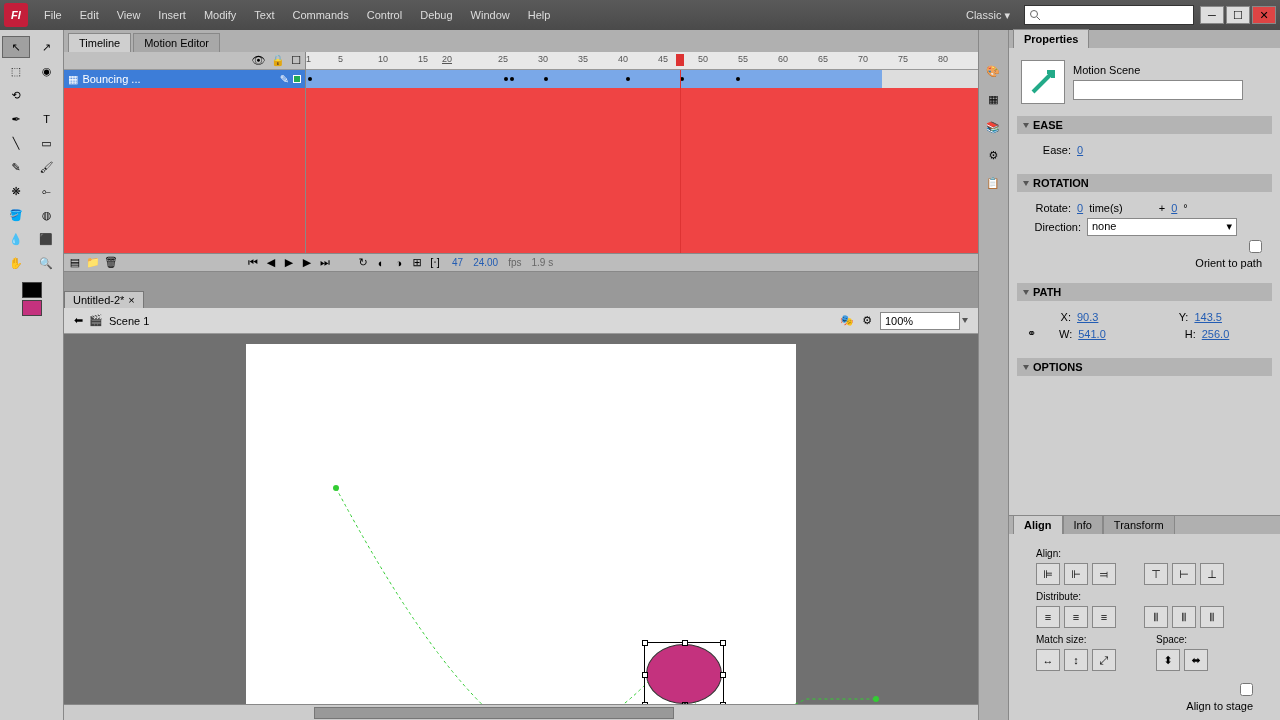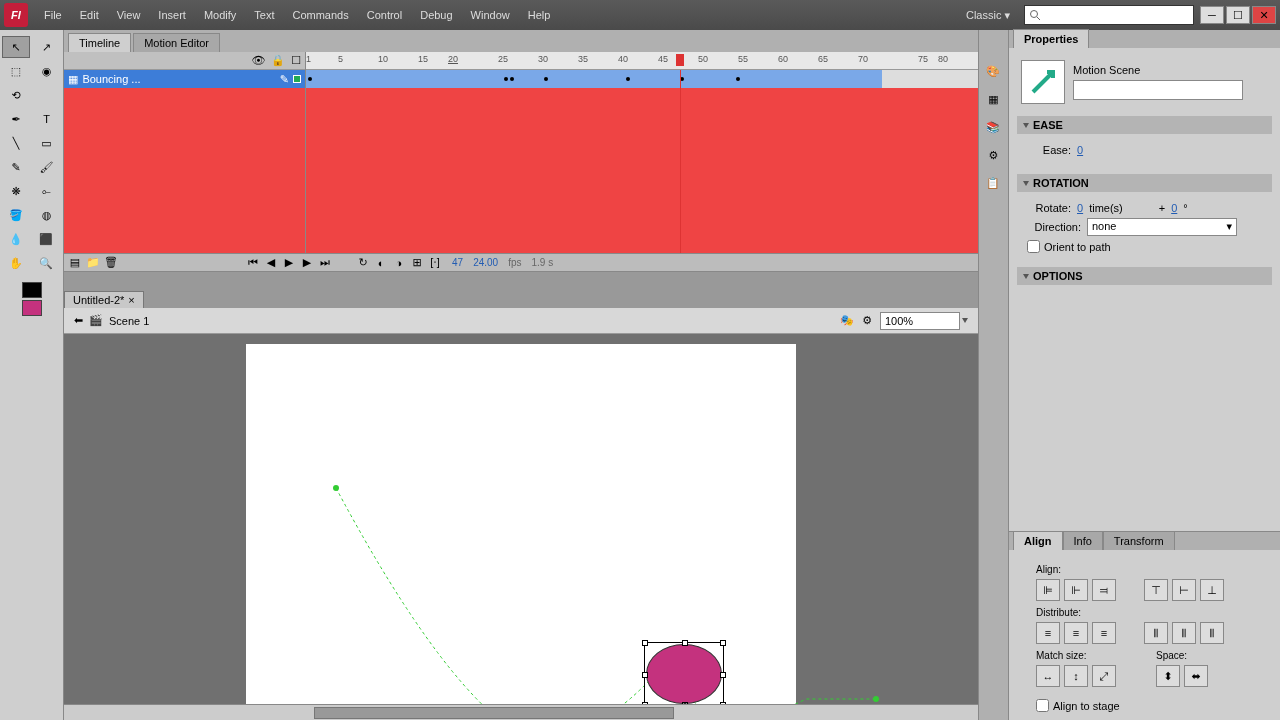--- a/index.html
+++ b/index.html
@@ -73,21 +73,21 @@
 .prop-header { display: flex; align-items: center; gap: 8px; padding: 4px; }
 .prop-icon { width: 44px; height: 44px; background: white; border: 1px solid #888; display: flex; align-items: center; justify-content: center; }
 .prop-name-input { width: 170px; height: 20px; border: 1px solid #888; background: white; }
 .section { margin-top: 8px; }
 .section-head { background: #b4b4b4; padding: 3px 6px; font-weight: bold; font-size: 10px; display: flex; align-items: center; gap: 4px; cursor: pointer; }
 .section-body { padding: 6px 10px; }
 .prop-row { display: flex; align-items: center; gap: 6px; margin: 4px 0; }
 .prop-label { width: 44px; text-align: right; }
 .prop-val { color: #225cb3; text-decoration: underline; cursor: pointer; }
 .prop-select { width: 150px; height: 18px; border: 1px solid #888; background: white; padding: 1px 4px; }
-.chk { display: flex; align-items: flex-end; gap: 4px; }
+.chk { display: flex; align-items: flex-end; gap: 4px; flex-direction: column; }
 
 .align-panel { border-top: 1px solid #888; }
 .align-body { padding: 8px 27px; }
 .align-label { font-size: 10px; margin: 6px 0 4px; }
 .align-btns { display: flex; gap: 4px; }
 .align-btn { width: 24px; height: 22px; border: 1px solid #888; background: #ddd; display: flex; align-items: center; justify-content: center; cursor: pointer; }
 .align-gap { width: 20px; }
 .triangle-down { width: 0; height: 0; border-left: 3px solid transparent; border-right: 3px solid transparent; border-top: 5px solid #555; display: inline-block; }
 </style>
 </head>
@@ -173,32 +173,32 @@
             <span>✎</span>
             <span style="width:8px;height:8px;background:#2a5;border:1px solid #fff"></span>
           </div>
         </div>
         <div class="frames-area">
           <div class="ruler" id="ruler">
               <div class="ruler-tick" style="left: 0px;">1</div>
               <div class="ruler-tick" style="left: 32px;">5</div>
               <div class="ruler-tick" style="left: 72px;">10</div>
               <div class="ruler-tick" style="left: 112px;">15</div>
-              <div class="ruler-tick" style="left: 142px; text-decoration: underline;">20</div>
+              <div class="ruler-tick" style="left: 136px; text-decoration: underline;">20</div>
               <div class="ruler-tick" style="left: 192px;">25</div>
               <div class="ruler-tick" style="left: 232px;">30</div>
               <div class="ruler-tick" style="left: 272px;">35</div>
               <div class="ruler-tick" style="left: 312px;">40</div>
               <div class="ruler-tick" style="left: 352px;">45</div>
               <div class="ruler-tick" style="left: 392px;">50</div>
               <div class="ruler-tick" style="left: 432px;">55</div>
               <div class="ruler-tick" style="left: 472px;">60</div>
               <div class="ruler-tick" style="left: 512px;">65</div>
               <div class="ruler-tick" style="left: 552px;">70</div>
-              <div class="ruler-tick" style="left: 592px; margin-left: 20px;">75</div>
+              <div class="ruler-tick" style="left: 592px;">75</div>
               <div class="ruler-tick" style="left: 632px;">80</div>
             </div>
           <div class="frames-row">
             <div class="keyframe" style="left:2px"></div>
             <div class="keyframe" style="left:198px"></div>
             <div class="keyframe" style="left:204px"></div>
             <div class="keyframe" style="left:238px"></div>
             <div class="keyframe" style="left:320px"></div>
             <div class="keyframe" style="left:374px"></div>
             <div class="keyframe" style="left:430px"></div>
@@ -335,20 +335,41 @@
             <span class="prop-label" style="width:54px">Direction:</span>
             <div class="prop-select"><span>none</span><span style="float:right">▾</span></div>
           </div>
           <div class="chk">
             <input type="checkbox" style="">
             <span>Orient to path</span>
           </div>
         </div>
       </div>
 
+      <div class="section">
+        <div class="section-head">
+            <span class="triangle-down"></span>
+            <span>PATH</span>
+          </div>
+        <div class="section-body">
+          <div class="prop-row">
+            <span class="prop-label">X:</span>
+            <span class="prop-val">90.3</span>
+            <span class="prop-label" style="margin-left:40px">Y:</span>
+            <span class="prop-val">143.5</span>
+          </div>
+          <div class="prop-row">
+            <span>⚭</span>
+            <span class="prop-label" style="width:30px">W:</span>
+            <span class="prop-val">541.0</span>
+            <span class="prop-label" style="margin-left:40px">H:</span>
+            <span class="prop-val">256.0</span>
+          </div>
+        </div>
+      </div>
 
       <div class="section">
         <div class="section-head">
             <span class="triangle-down"></span>
             <span>OPTIONS</span>
           </div>
       </div>
     </div>
 
     <div class="align-panel">

